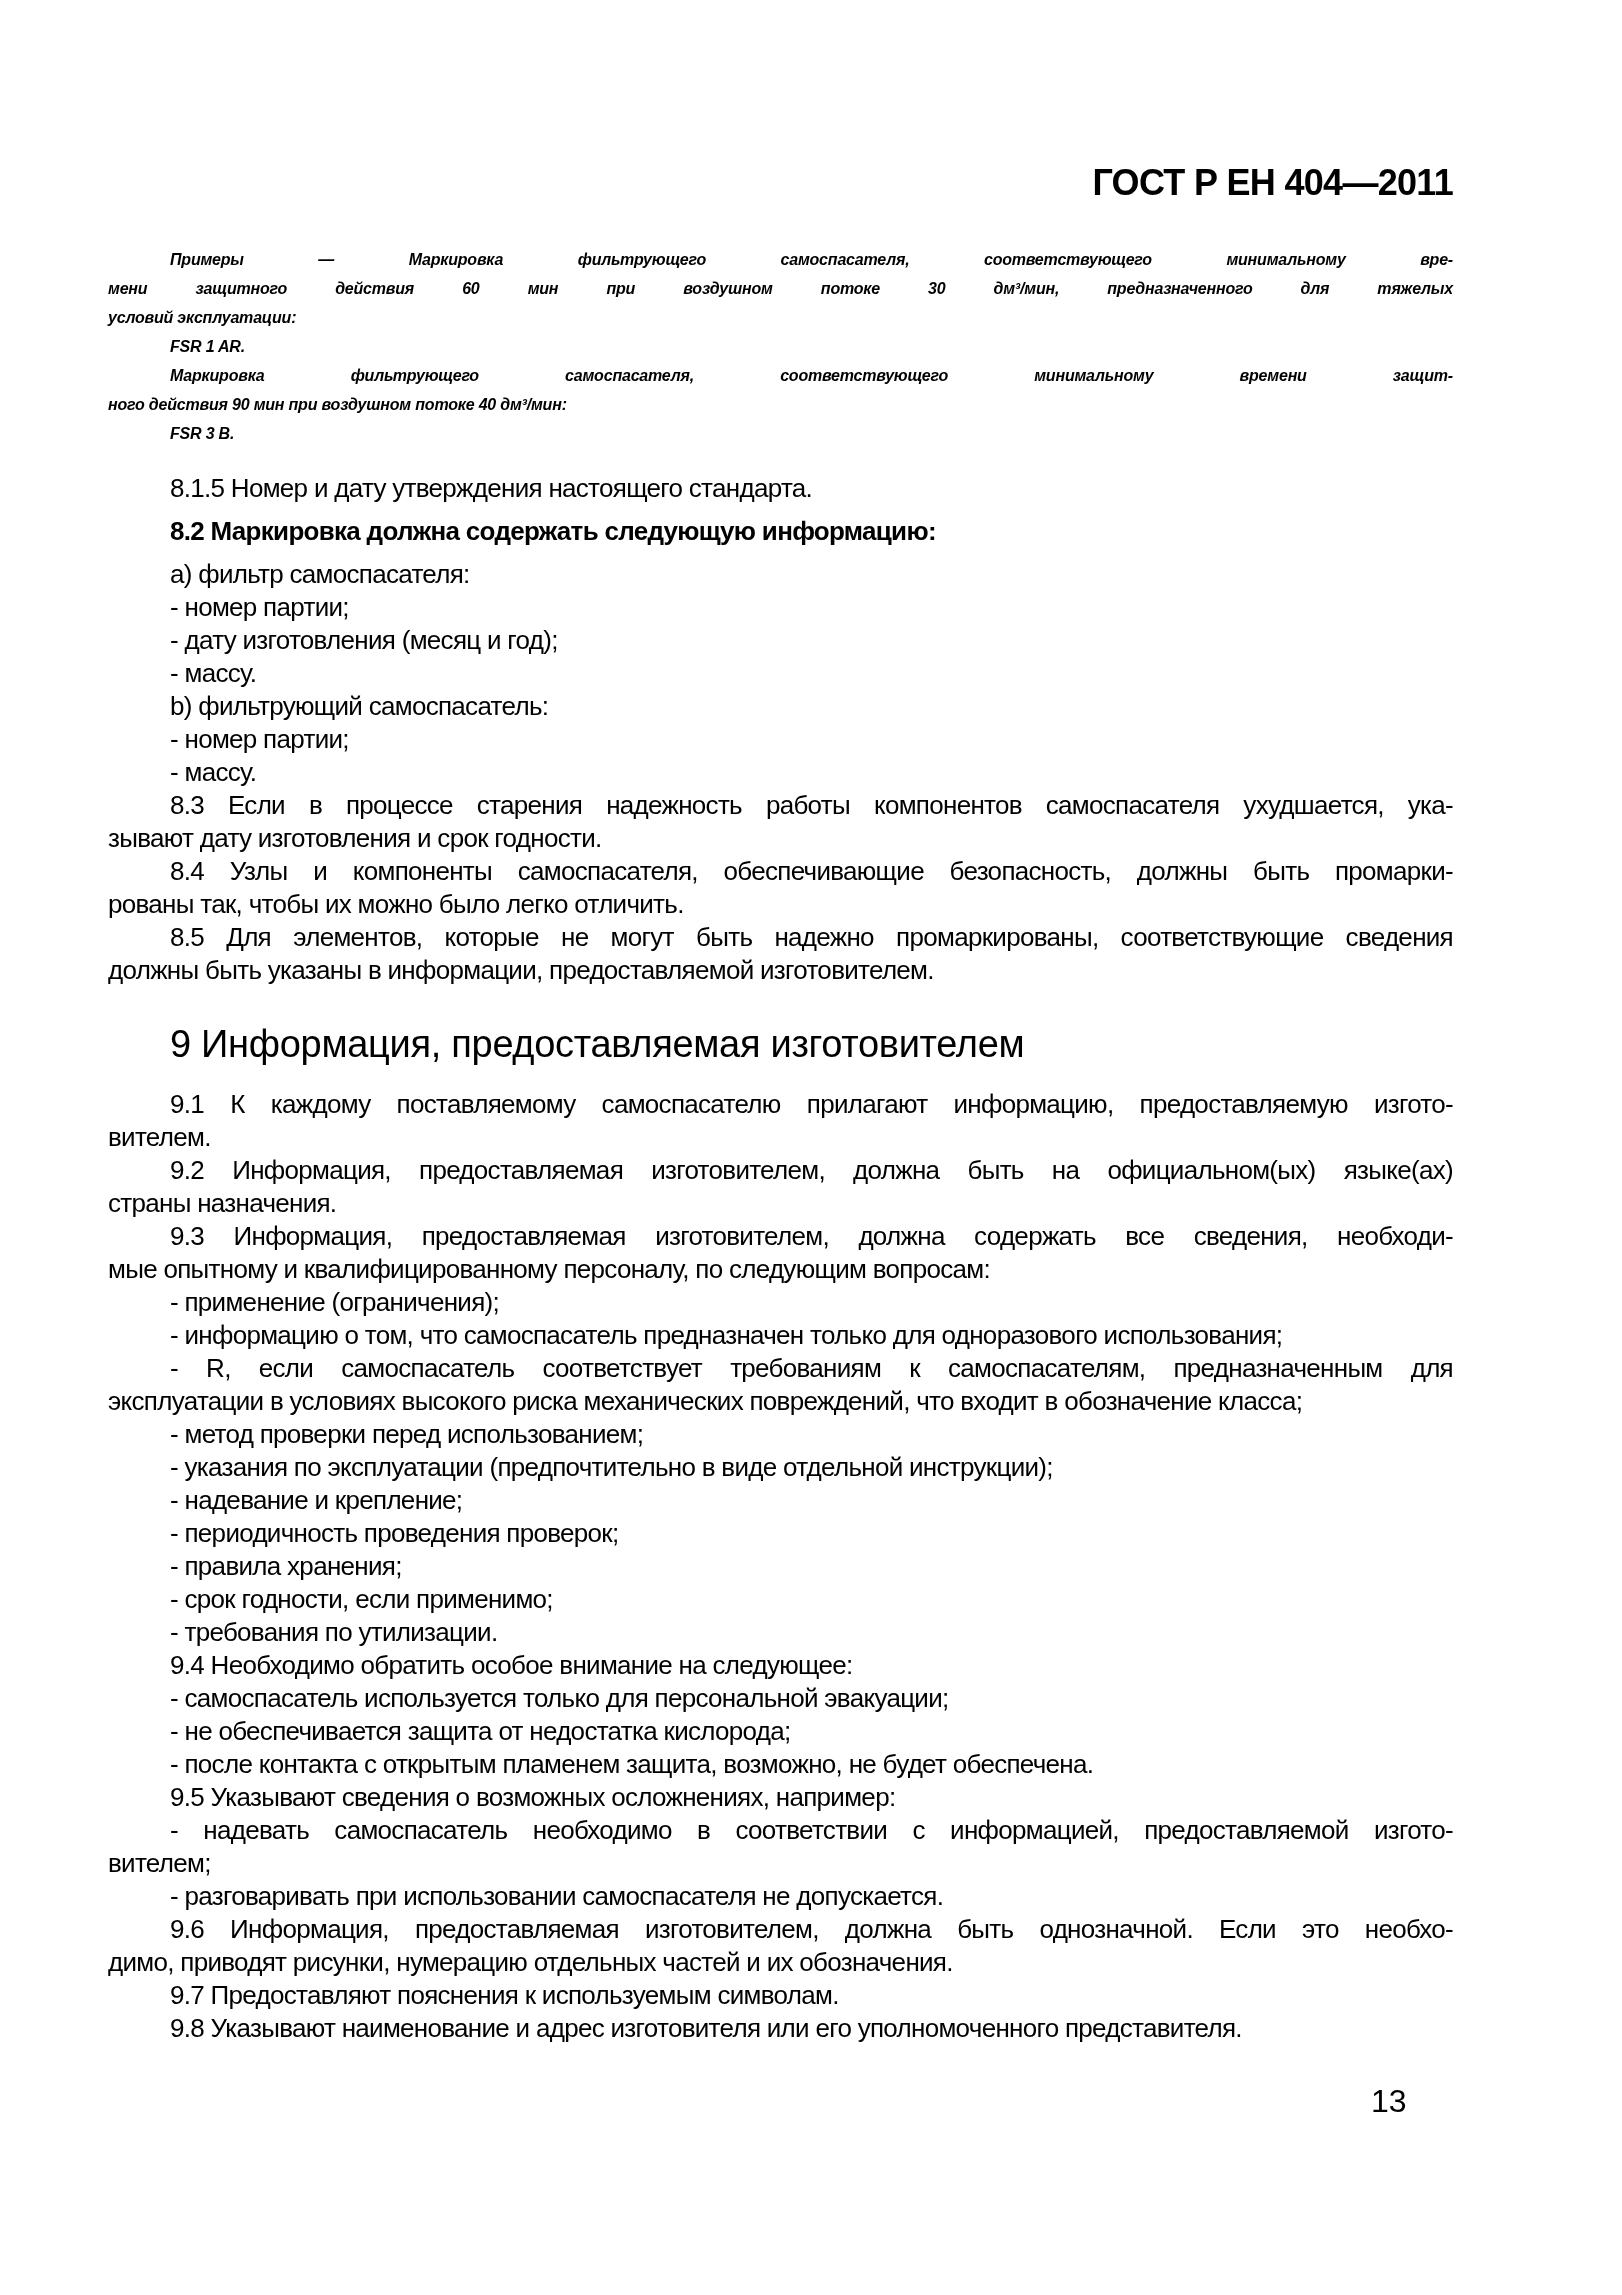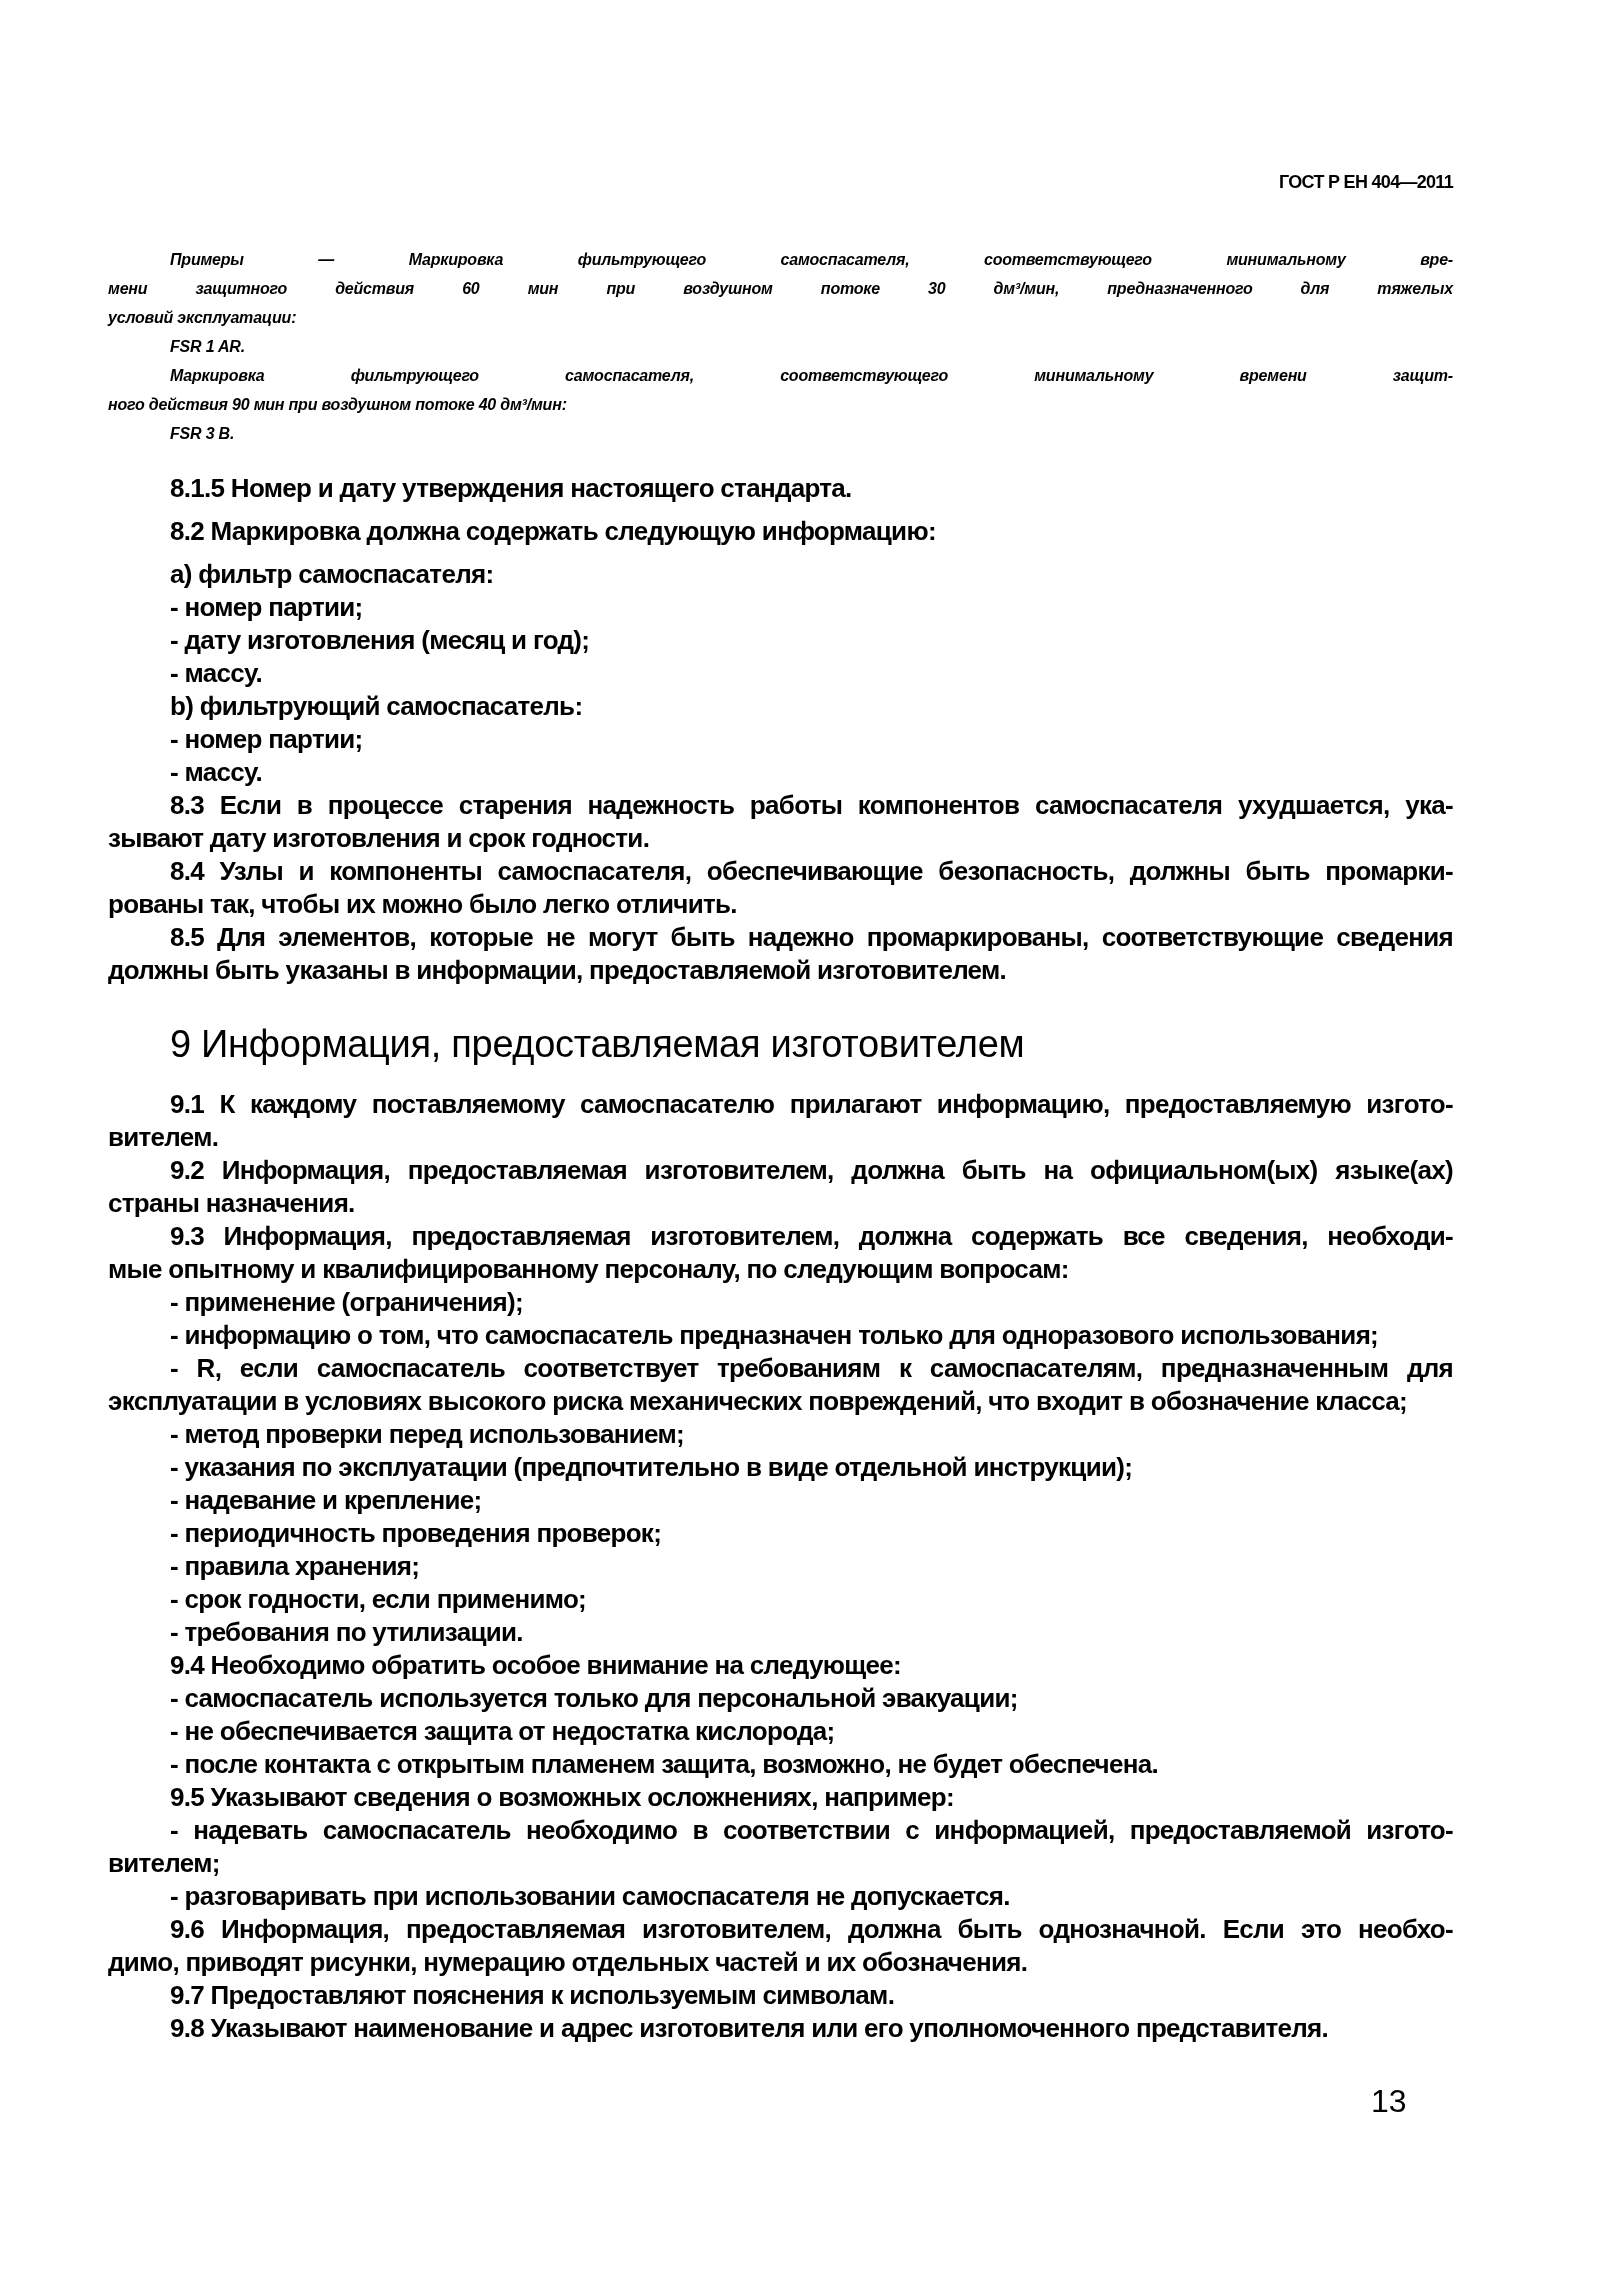--- a/index.html
+++ b/index.html
@@ -16,21 +16,21 @@
     font-family: "Liberation Sans", sans-serif;
     overflow: hidden;
   }
   .content {
     position: absolute;
     left: 108px;
     top: 166px;
     width: 1345px;
   }
   .doc-header {
-    font-size: 18px;
+    font-size: 36px;
     line-height: 33px;
     font-weight: bold;
     letter-spacing: -0.7px;
     text-align: right;
     margin: 0 0 46px 0;
   }
   .example-block {
     margin-top: 0;
     margin-bottom: 24px;
   }
@@ -38,21 +38,20 @@
     font-size: 16px;
     line-height: 29px;
     font-weight: bold;
     font-style: italic;
     letter-spacing: -0.2px;
   }
   .body-block .line {
     font-size: 26px;
     line-height: 33px;
     letter-spacing: -0.7px;
-    font-weight: bold;
   }
   .line {
     text-align: left;
     white-space: normal;
   }
   .line.indent {
     padding-left: 62px;
   }
   .line.fill {
     text-align: justify;

